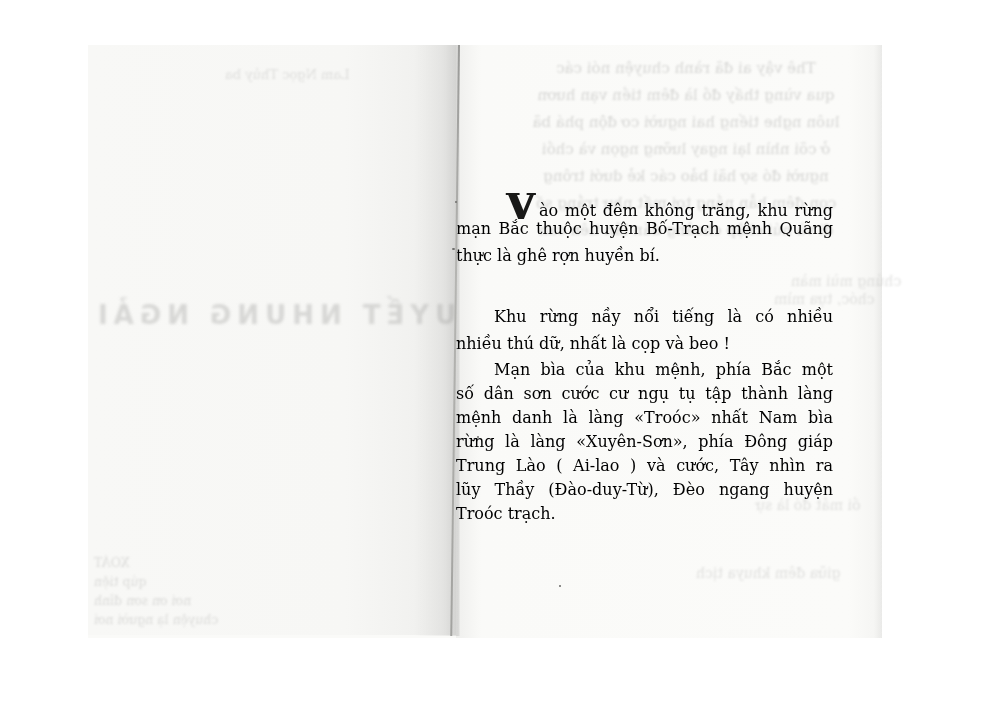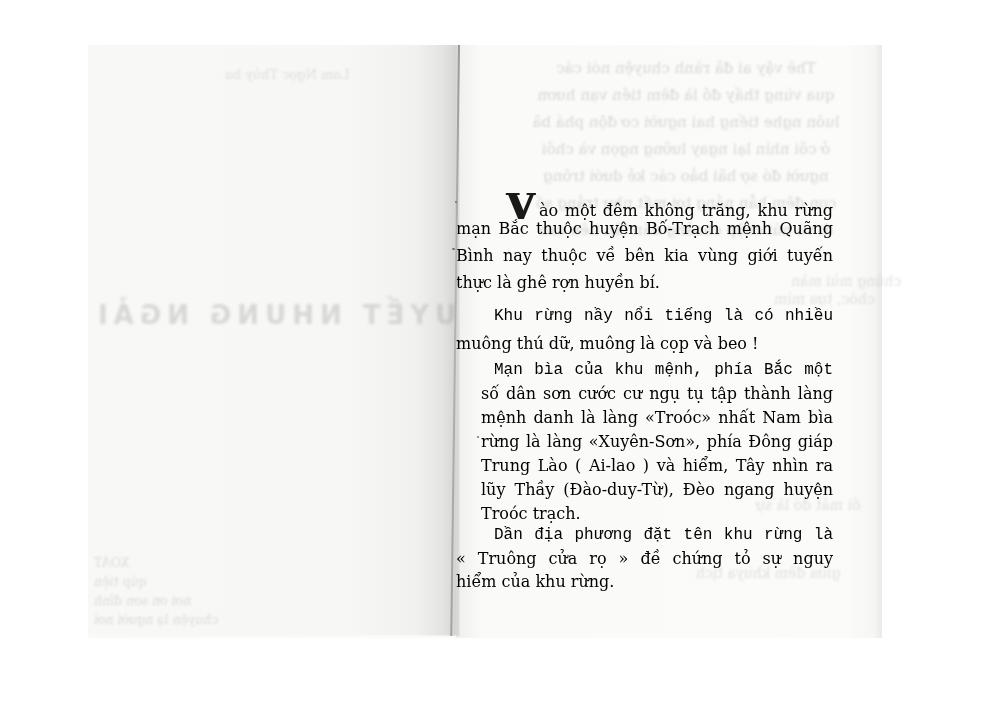--- a/index.html
+++ b/index.html
@@ -50,27 +50,27 @@
   .bleed-tr{left:45px;top:10px;width:370px;font-size:15px;line-height:27px;opacity:.6;text-align:center;white-space:pre-line;}
   .bleed-frag{font-size:14px;opacity:.45;}
   .para{position:absolute;left:0;width:377px;}
   .para .line{
     text-align:justify;text-align-last:justify;
     white-space:nowrap;overflow:visible;
   }
   .para .line.last{text-align-last:left;}
   .para--p1 .line{height:27px;line-height:27px;}
   .para--p2 .line{height:27px;line-height:27px;}
-  .para--p3 .line{height:24px;line-height:24px;padding-left:25px;}
+  .para--p3 .line{height:24px;line-height:24px;}
   .para--p4 .line{height:23px;line-height:23px;}
   .para--p1{top:143px;}
   .para--p2{top:258px;}
   .para--p3{top:313px;}
   .para--p4{top:479px;}
-  .para--indent .line.first{padding-left:38px;font-family:Liberation Mono, monospace;}
+  .para--indent .line.first{padding-left:38px;}
   .para--p1 .line.first{padding-left:50px;}
   .dropcap{
     font-size:36px;font-weight:bold;line-height:1;vertical-align:-3px;
     margin-right:5px;color:#191918;
     text-shadow:1.5px 0 0 #191918;
     font-family:"DejaVu Serif","Liberation Serif",serif;
   }
   .pagenum{
     position:absolute;left:405px;top:565px;width:350px;
     text-align:center;font-size:16px;font-weight:bold;color:#2d2b28;
@@ -103,40 +103,34 @@
 con đêm hẳn nắng tơi mất như trắng số
 đi và núi chập choảng dần lần tiên can</div>
     <div class="bleed bleed-frag" style="left:335px;top:228px;">chúng mùi màn</div>
     <div class="bleed bleed-frag" style="left:318px;top:246px;">chóc, tựa mìm</div>
     <div class="bleed bleed-frag" style="left:300px;top:452px;">ồi mắt đó là sự</div>
     <div class="bleed bleed-frag" style="left:240px;top:520px;">giữa đêm khuya tịch</div>
 
     <div class="para para--p1">
         <div class="line first"><span class="dropcap">V</span>ào một đêm không trăng, khu rừng</div>
         <div class="line">mạn Bắc thuộc huyện Bố-Trạch mệnh Quãng</div>
-        <div class="line">Bình nay thuộc về bên kia vùng giới tuyến</div>
         <div class="line last">thực là ghê rợn huyền bí.</div>
       </div>
     <div class="para para--p2 para--indent">
         <div class="line first">Khu rừng  nầy nổi tiếng là có nhiều</div>
-        <div class="line last">muông thú dữ, muông là cọp và beo !</div>
+        <div class="line last">nhiều thú dữ, nhất là cọp và beo !</div>
       </div>
     <div class="para para--p3 para--indent">
         <div class="line first">Mạn bìa  của khu mệnh,  phía Bắc một</div>
         <div class="line">số dân sơn cước cư ngụ tụ tập thành làng</div>
         <div class="line">mệnh danh là làng  «Troóc»  nhất Nam bìa</div>
         <div class="line">rừng là làng «Xuyên-Sơn», phía Đông giáp</div>
-        <div class="line">Trung Lào ( Ai-lao )  và  hiểm,  Tây nhìn ra</div>
+        <div class="line">Trung Lào ( Ai-lao )  và  cước,  Tây nhìn ra</div>
         <div class="line">lũy Thầy (Đào-duy-Từ), Đèo ngang huyện</div>
         <div class="line last">Troóc trạch.</div>
-      </div>
-    <div class="para para--p4 para--indent">
-        <div class="line first">Dần địa  phương đặt tên khu  rừng là</div>
-        <div class="line">« Truông cửa rọ »  đề  chứng  tỏ  sự  nguy</div>
-        <div class="line last">hiểm của khu rừng.</div>
       </div>
 
     <div class="pagenum">— 55 —</div>
 
     <div class="right-edge-shade"></div>
   </div>
 
   <div class="gutter-shade"></div>
   <div class="gutter-line"></div>
 

